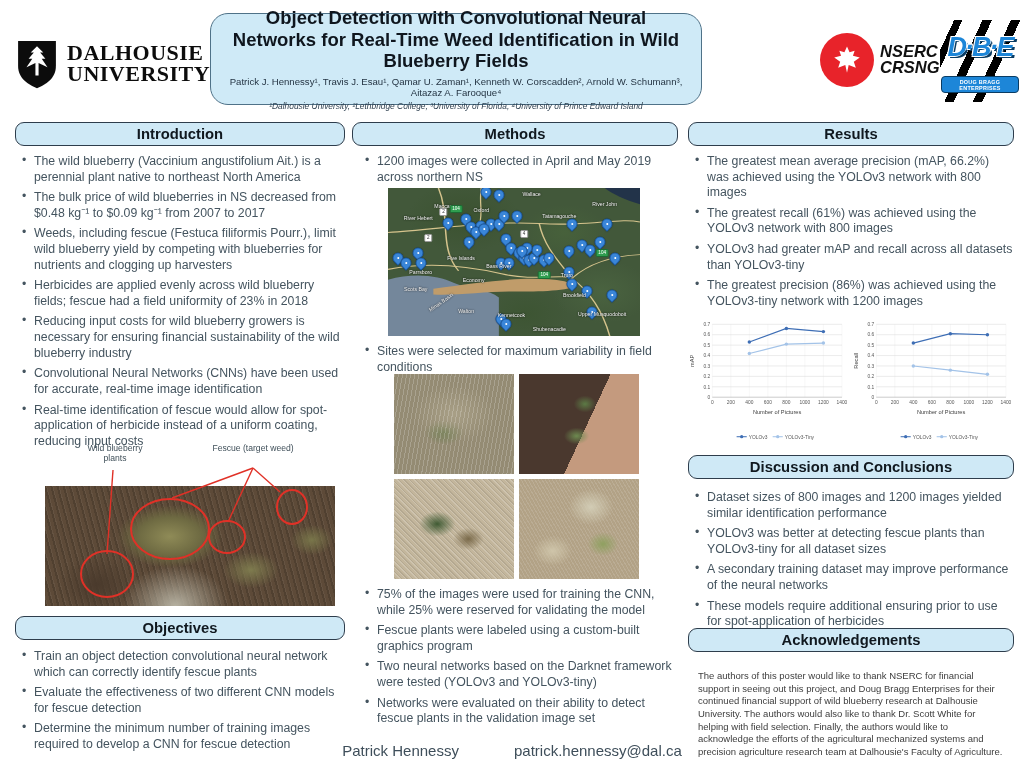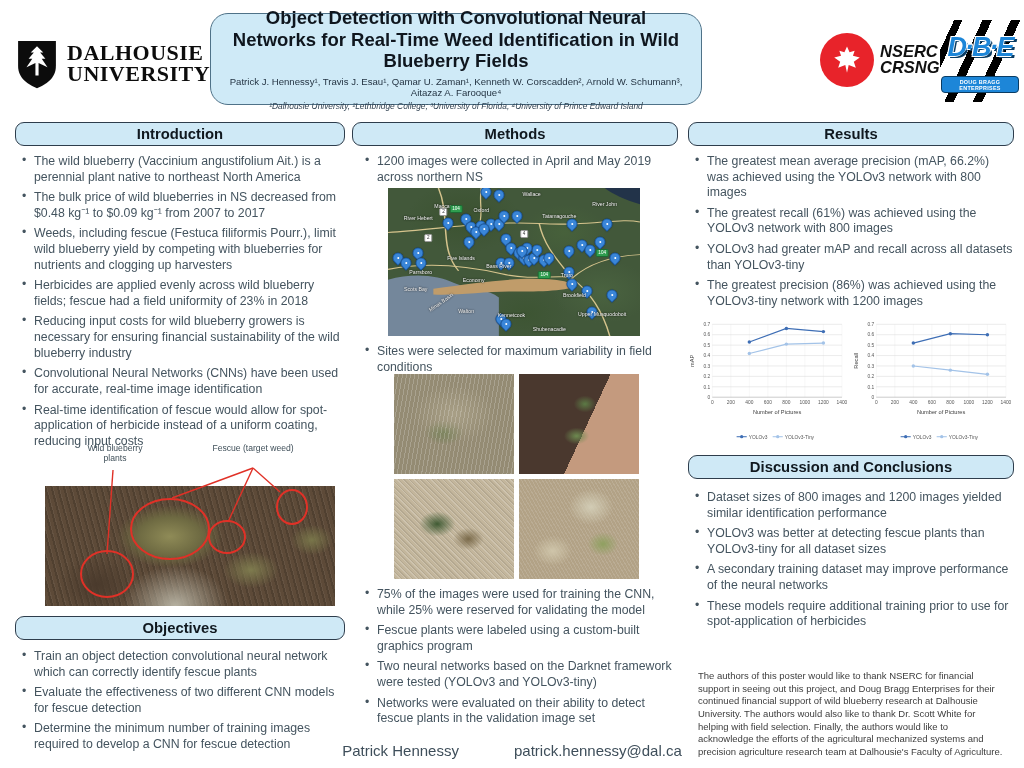--- a/index.html
+++ b/index.html
@@ -401,23 +401,24 @@
           <circle cx="88.6" cy="119" r="1.6" fill="#a3c3e8"></circle>
           <text x="95.6" y="120.8" font-size="4.8" fill="#595959">YOLOv3-Tiny</text>
         </svg>
     </div>
 
     <div class="sec-header" style="top:333px;">Discussion and Conclusions</div>
     <ul class="bullets" style="top:368px;">
         <li>Dataset sizes of 800 images and 1200 images yielded similar identification performance</li>
         <li>YOLOv3 was better at detecting fescue plants than YOLOv3-tiny for all dataset sizes</li>
         <li>A secondary training dataset may improve performance of the neural networks</li>
-        <li>These models require additional training prior to use for spot-application of herbicides</li>
-      </ul>
-
+        <li>These models require additional ensuring prior to use for spot-application of herbicides</li>
+      </ul>
+
+    <div class="sec-header" style="top:506px;">Acknowledgements</div>
     <p class="ack-text" style="top:540px;">The authors of this poster would like to thank NSERC for financial support in seeing out this project, and Doug Bragg Enterprises for their continued financial support of wild blueberry research at Dalhousie University. The authors would also like to thank Dr. Scott White for helping with field selection. Finally, the authors would like to acknowledge the efforts of the agricultural mechanized systems and precision agriculture research team at Dalhousie's Faculty of Agriculture.</p>
   </div>
 
   <div class="footer">
     <span>Patrick Hennessy</span>
     <span>patrick.hennessy@dal.ca</span>
   </div>
 
 </div>
 

